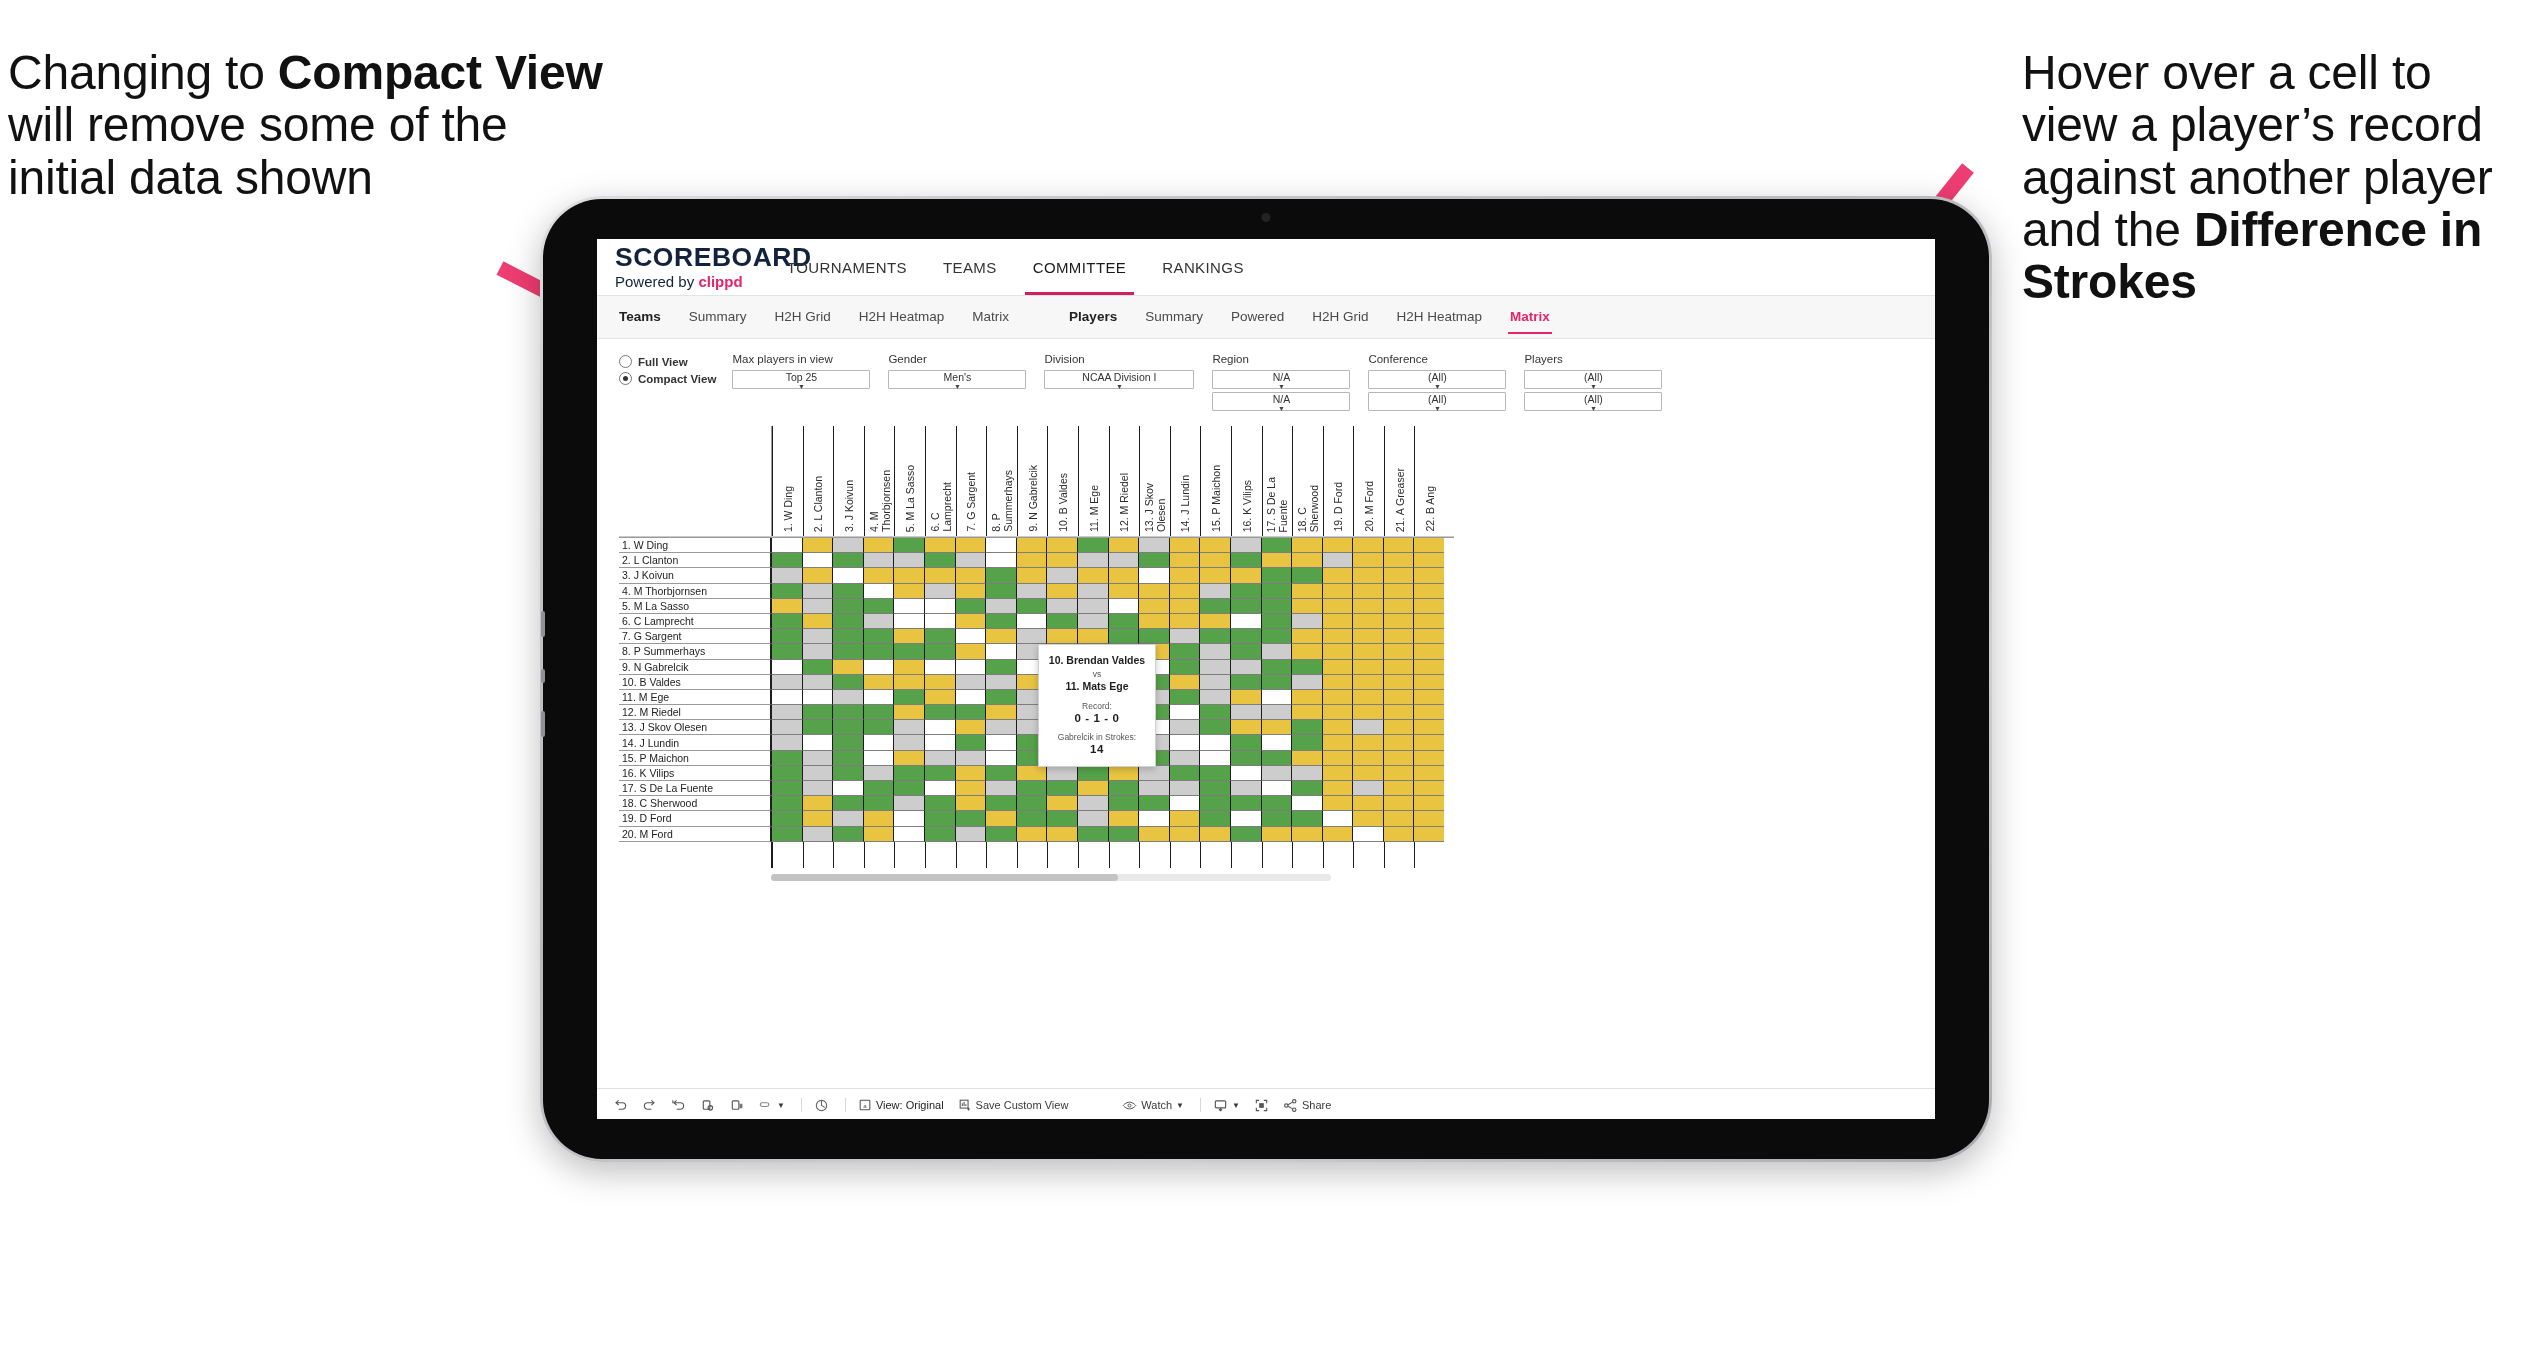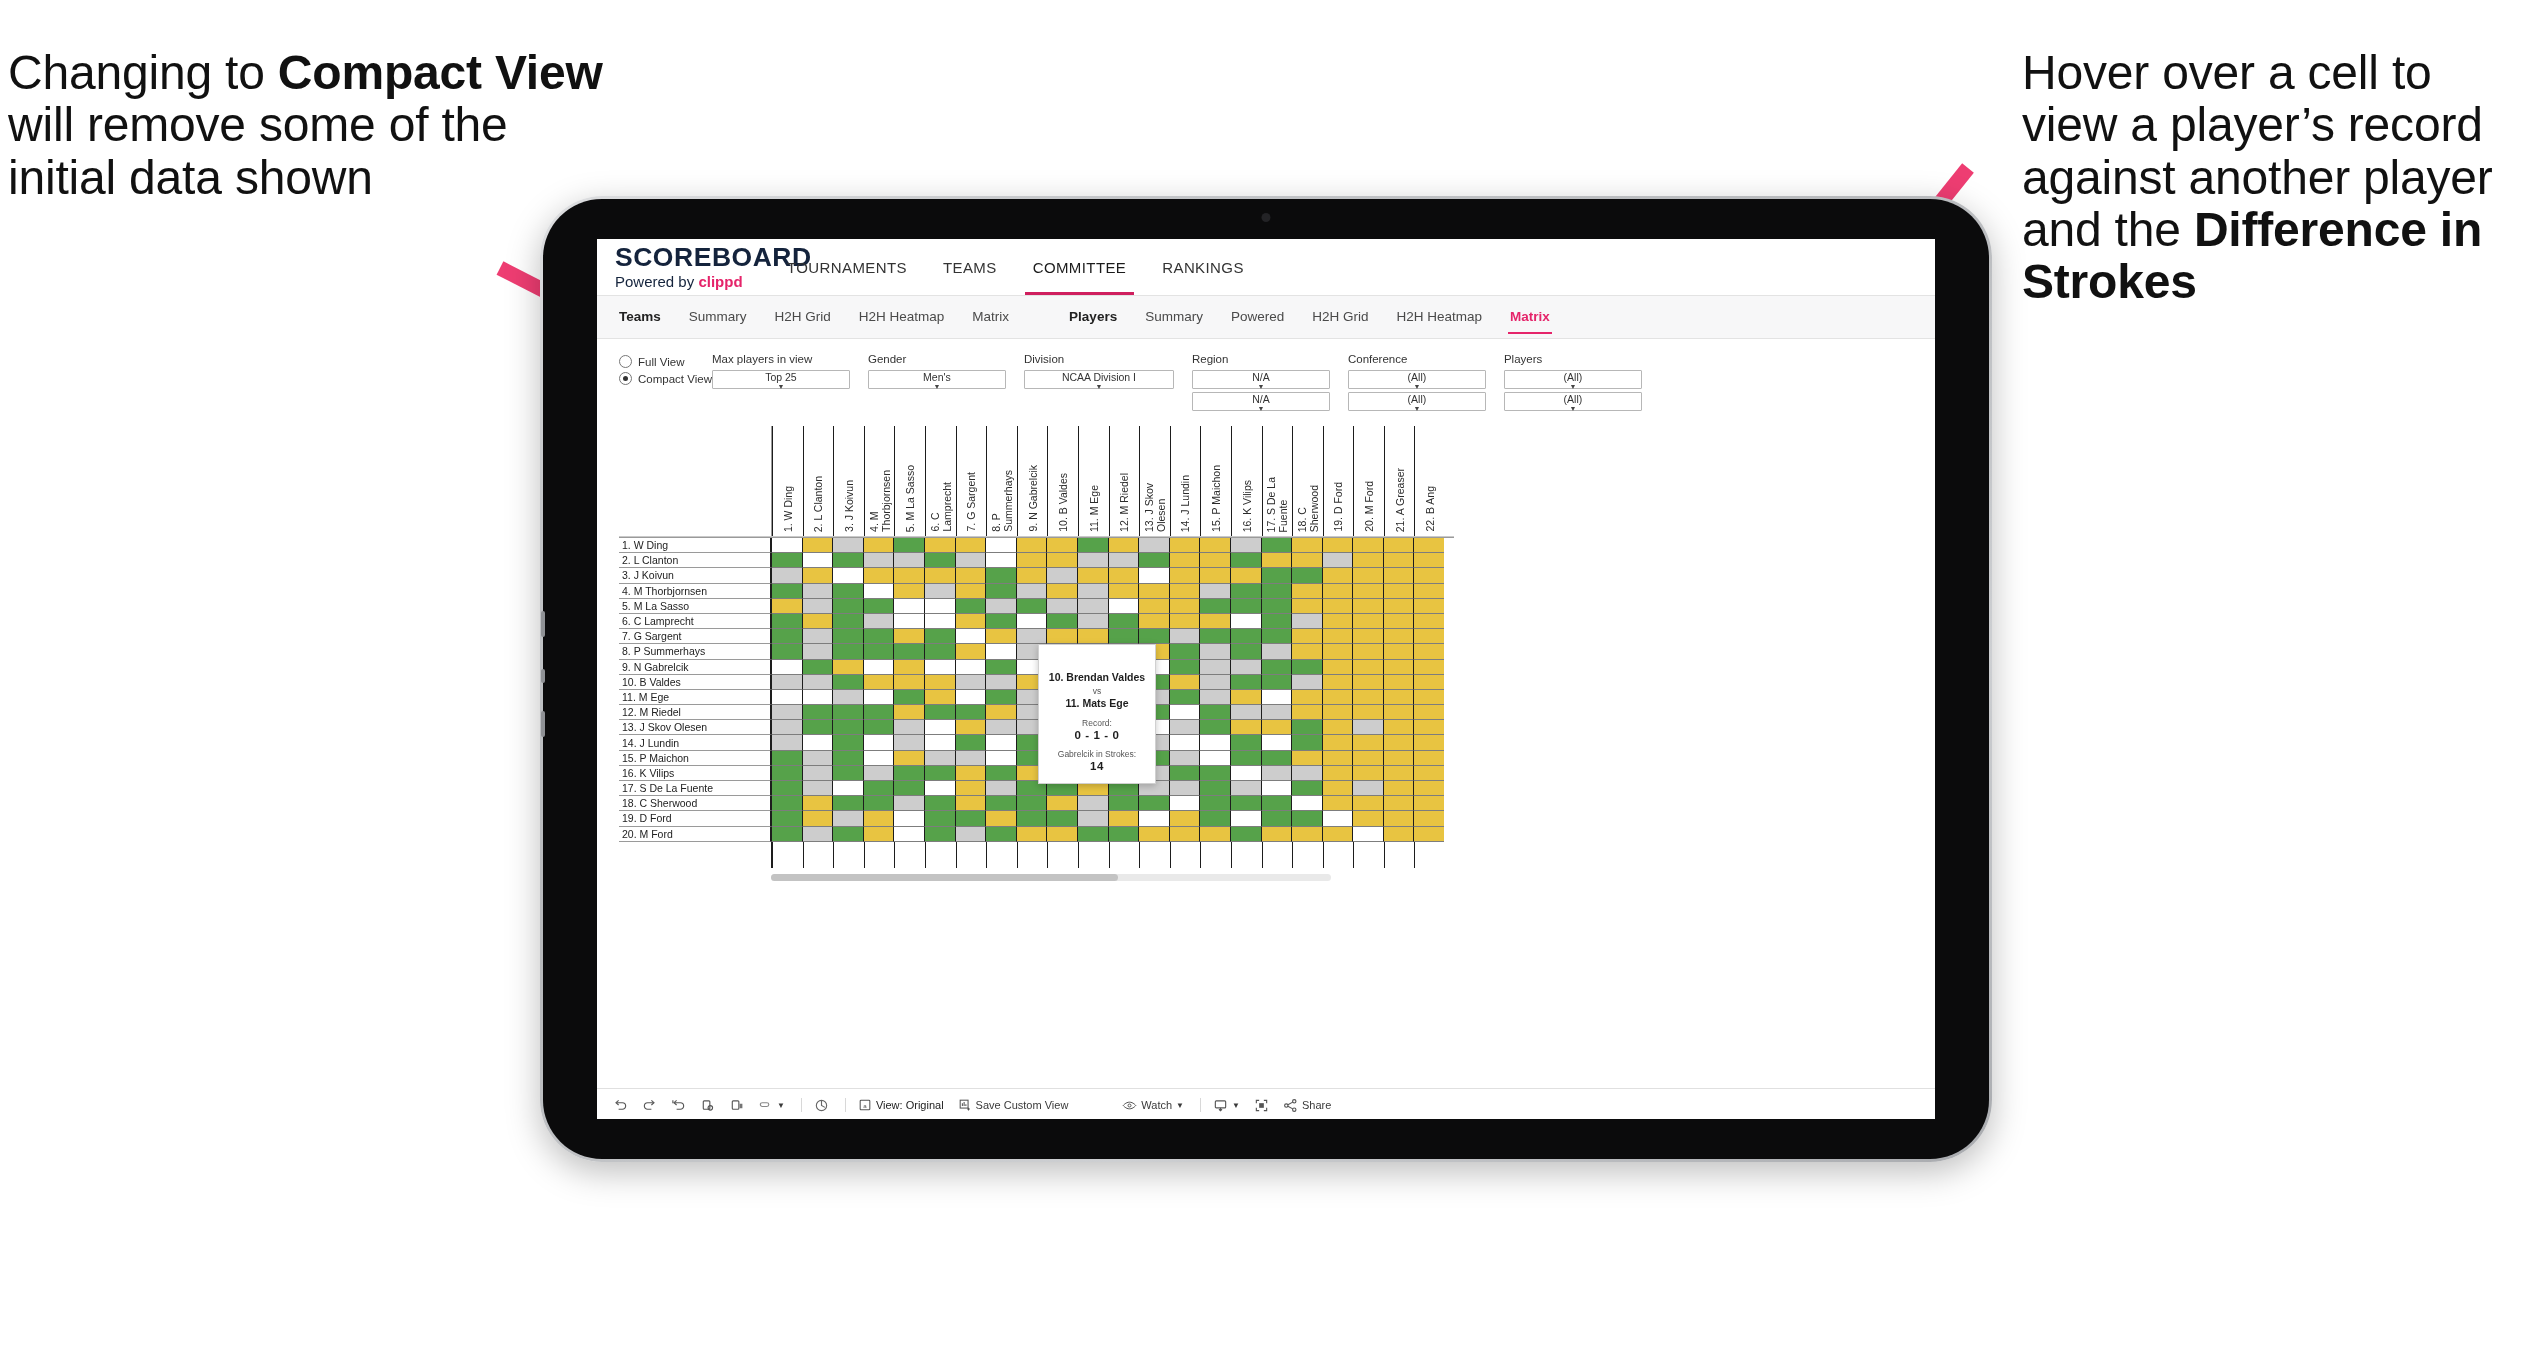--- a/index.html
+++ b/index.html
@@ -65,21 +65,21 @@
   #filters{display:flex;align-items:flex-start;padding:14px 0 8px 22px;gap:0;}
   .fgroup{margin-right:18px;}
   .flabel{font-size:11.5px;color:#333;margin-bottom:3px;height:14px;}
   .fselect{
     width:138px;height:19px;border:1px solid #b7b7b7;background:#fff;border-radius:1px;
     font-size:10.5px;color:#333;display:flex;align-items:center;padding:0 4px;box-sizing:border-box;
     justify-content:space-between;margin-bottom:3px;cursor:pointer;flex-direction:column;
   }
   .fselect.w-div{width:150px;}
   .fselect .cav{font-size:7px;color:#444;}
-  .radios{padding-top:2px;}
+  .radios{margin-right:16px;padding-top:2px;font-weight:bold;}
   .radio-row{display:flex;align-items:center;font-size:11.5px;color:#333;margin-bottom:4px;cursor:pointer;}
   .rdot{width:11px;height:11px;border:1px solid #777;border-radius:50%;margin-right:6px;display:inline-block;background:#fff;position:relative;}
   .rdot.on::after{content:"";position:absolute;left:2.5px;top:2.5px;width:5px;height:5px;border-radius:50%;background:#333;}
 
   
   #matrix-wrap{position:relative;margin:4px 0 0 22px;width:835px;}
   #colhead{display:flex;height:110px;border-bottom:1px solid #c9c9c9;}
   #colhead-spacer{width:152px;flex:none;border-right:1px solid #9a9a9a;}
   .colh{
     width:30.6px;flex:none;border-left:1px solid #1d1d1d;display:flex;align-items:flex-end;justify-content:center;
@@ -102,21 +102,21 @@
   #matrix-rows{border-top:1px solid #9a9a9a;}
   #matrix-tail{display:flex;height:26px;}
   #matrix-tail .cell{border-bottom:none;}
 
   #hscroll{margin:6px 0 0 152px;width:560px;height:7px;background:#e9e9e9;border-radius:4px;}
   #hscroll i{display:block;width:62%;height:100%;background:#c3c3c3;border-radius:4px;}
 
   
   #tooltip{
     position:absolute;left:441px;top:305px;width:118px;background:#fff;border:1px solid #d0d0d0;
-    box-shadow:0 2px 7px rgba(0,0,0,.22);padding:26px 6px 11px;box-sizing:border-box;text-align:center;z-index:7;
+    box-shadow:0 2px 7px rgba(0,0,0,.22);padding:9px 6px 11px;box-sizing:border-box;text-align:center;z-index:7;
   }
   .tt-name{font-size:10.5px;font-weight:700;color:#1d1d1d;line-height:1.3;}
   .tt-vs{font-size:8.5px;color:#555;margin:1px 0;}
   .tt-lbl{font-size:8.5px;color:#555;margin-top:8px;}
   .tt-val{font-size:11.5px;font-weight:700;color:#1d1d1d;margin-top:1px;letter-spacing:.6px;}
 
   
   #toolbar{
     position:absolute;left:0;right:0;bottom:0;height:32px;border-top:1px solid #e0e0e0;background:#fff;
     display:flex;align-items:center;padding:0 16px;gap:0;

